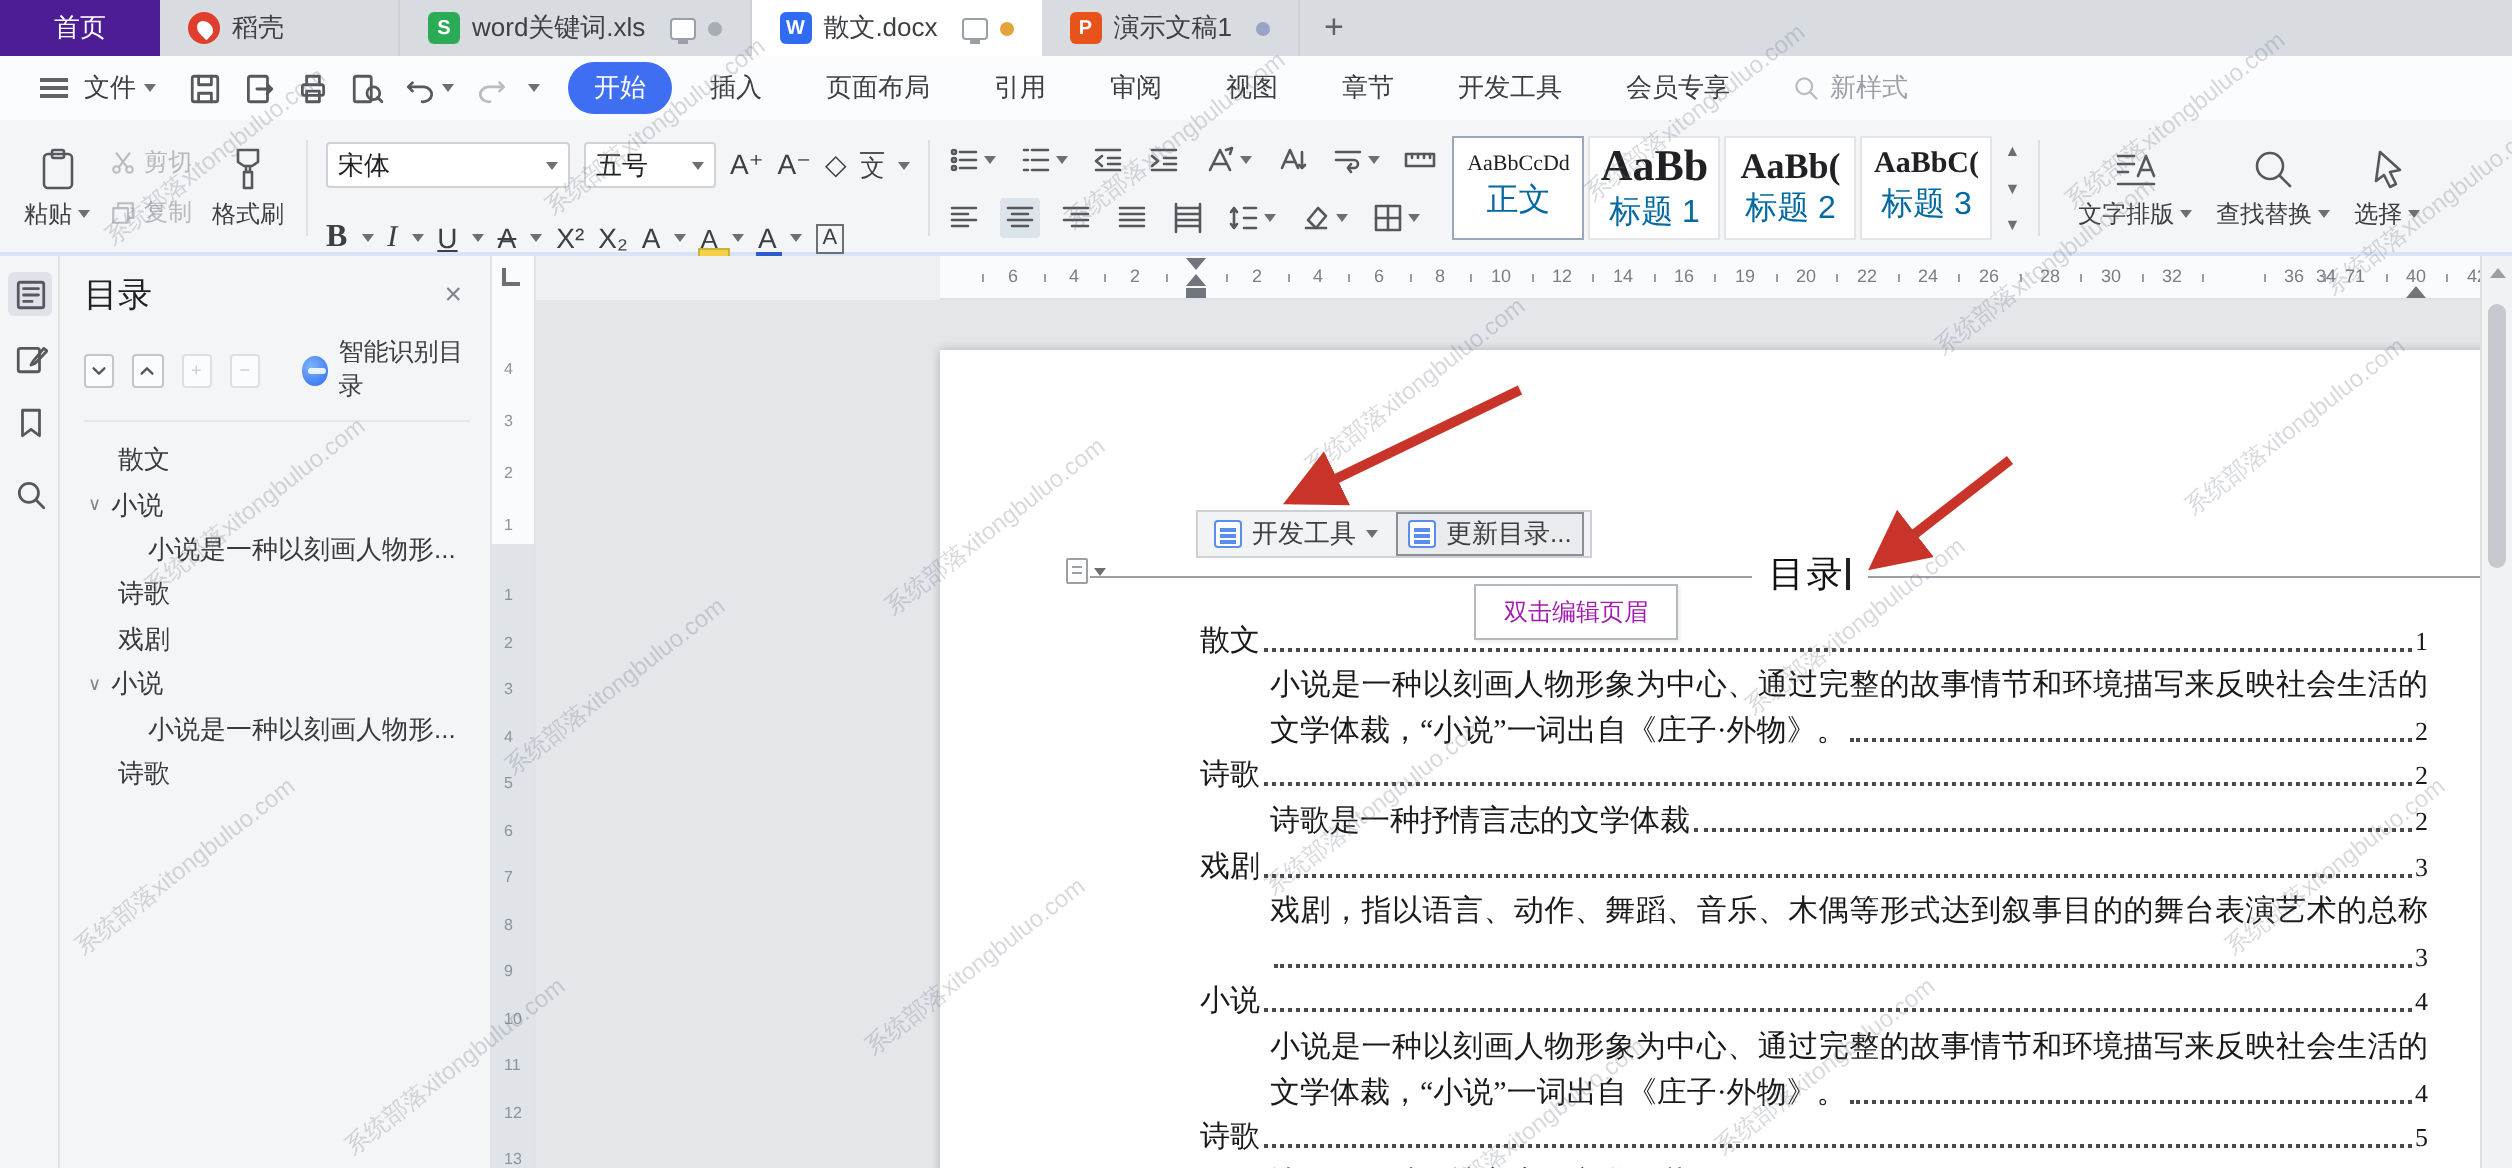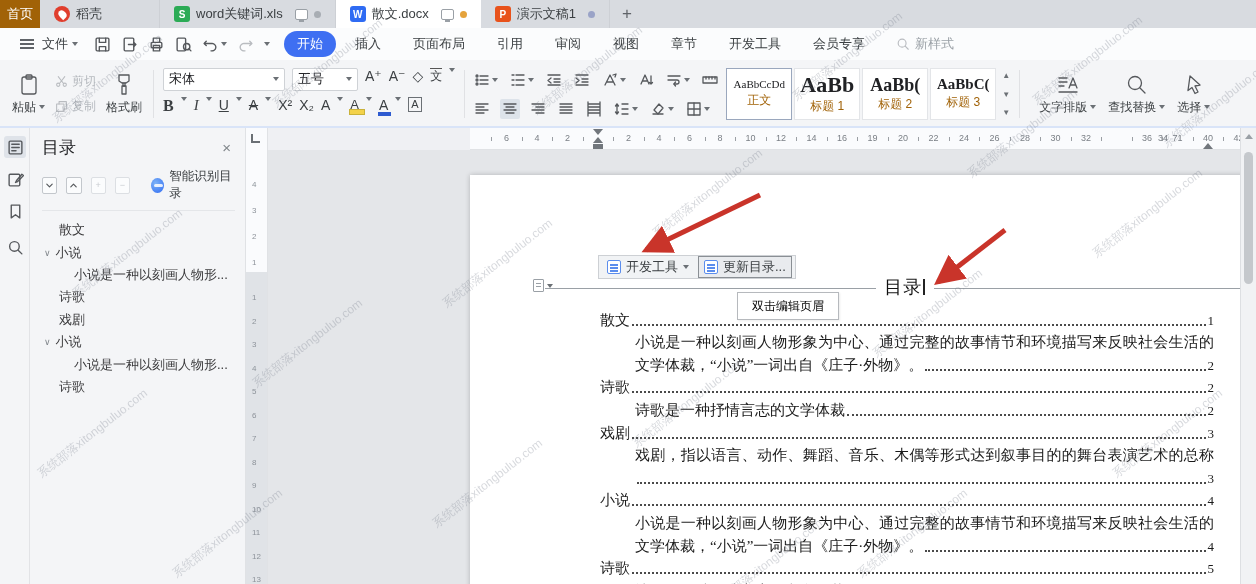--- a/index.html
+++ b/index.html
@@ -1,21 +1,21 @@
 <!DOCTYPE html>
 <html><head>
 <meta charset="utf-8">
 <style>
   * { margin:0; padding:0; box-sizing:border-box; }
   html,body { width:1256px; height:584px; overflow:hidden;
     font-family:"Liberation Sans","DejaVu Sans",sans-serif; font-size:13px; color:#3c4043;
     background:#e4e6e9; }
   
   .tabbar { height:28px; background:#d8dbe0; display:flex; align-items:stretch; position:relative; }
-  .tab-home { width:40px; background:#a16207; color:#fff; display:flex; align-items:center; justify-content:center; font-size:13px; }
+  .tab-home { width:80px; background:#4c1d95; color:#fff; display:flex; align-items:center; justify-content:center; font-size:13px; }
   .doc-tab { display:flex; align-items:center; gap:6px; padding:0 14px; min-width:120px; max-width:250px;
     border-right:1px solid #cdd0d5; color:#3c4043; font-size:13px; position:relative; }
   .doc-tab.active { background:#fff; border-right:none; }
   .doc-tab .spacer { flex:1; }
   .appic { width:16px; height:16px; border-radius:3px; display:inline-flex; align-items:center; justify-content:center;
     font-size:10px; font-weight:bold; color:#fff; flex:none; }
   .appic.excel { background:#2cab56; }
   .appic.writer { background:#2f6bf3; }
   .appic.ppt { background:#e8521b; }
   .appic.docer { background:#e03e2d; border-radius:50%; position:relative; }
@@ -37,21 +37,21 @@
   .menu-item.active { background:#3e6ff2; color:#fff; }
   .menu-search { display:flex; align-items:center; gap:5px; color:#9aa0a6; margin-left:14px; }
   
   .toolbar { height:68px; background:#f4f5f7; border-bottom:2px solid #d9e4f8; display:flex; align-items:stretch; padding:4px 6px 2px; }
   .sep { width:1px; background:#e0e1e4; margin:6px 5px; }
   .big-btn { display:flex; flex-direction:column; align-items:center; justify-content:center; gap:2px; padding:0 6px; font-size:12px; color:#3c4043; }
   .big-btn .lbl { display:flex; align-items:center; gap:3px; white-space:nowrap; }
   .mini-col { display:flex; flex-direction:column; justify-content:center; gap:8px; padding:0 4px; }
   .mini { display:flex; align-items:center; gap:4px; font-size:12px; color:#b6babf; white-space:nowrap; }
   .g-font { display:flex; flex-direction:column; justify-content:center; gap:5px; padding:0 4px; }
-  .frow { display:flex; align-items:flex-start; gap:7px; height:24px; }
+  .frow { display:flex; align-items:center; gap:7px; height:24px;margin-top:11px; }
   .combo { height:23px; background:#fff; border:1px solid #cfd2d6; border-radius:2px; display:flex; align-items:center; padding:0 5px; justify-content:space-between; font-size:13px; color:#202124; }
   .combo.name { width:122px; }
   .combo.size { width:66px; }
   .tgl { font-size:14px; color:#3c4043; display:inline-flex; align-items:baseline; gap:1px; white-space:nowrap; }
   .tgl.b { font-weight:bold; font-family:"Liberation Serif",serif; font-size:16px; }
   .tgl.i { font-style:italic; font-family:"Liberation Serif",serif; font-size:15px; }
   .tgl.u { text-decoration:underline; }
   .tgl.strike { text-decoration:line-through; }
   .hl-ic { position:relative; font-size:13px; }
   .hl-ic::after { content:""; position:absolute; left:-1px; bottom:-3px; width:14px; height:4px; background:#f3d24a; border:1px solid #c9b23a; }
@@ -61,21 +61,21 @@
   .g-para { display:flex; flex-direction:column; justify-content:center; gap:5px; padding:0 2px; }
   .prow { display:flex; align-items:center; gap:8px; height:24px; }
   .pbtn { display:flex; align-items:center; gap:2px; padding:2px; border-radius:2px; }
   .pbtn.on { background:#dde3ea; }
   .wen-ic { position:relative; font-size:12px; border-top:1.5px solid #555; padding-top:1px; line-height:12px; }
   
   .g-styles { display:flex; align-items:center; margin-left:4px; }
   .style-card { width:66px; height:52px; background:#fff; border:1px solid #e3e5e8; display:flex; flex-direction:column; align-items:center; justify-content:center; gap:2px; margin-right:2px; }
   .style-card.sel { border:1px solid #9aa7bd; }
   .style-card .pv { font-family:"Liberation Serif",serif; color:#202124; line-height:1; white-space:nowrap; }
-  .style-card .nm { font-size:12px; color:#a16207; }
+  .style-card .nm { font-size:16px; color:#0369a1; }
   .style-card.s0 .pv { font-size:11px; }
   .style-card.s1 .pv { font-size:22px; font-weight:bold; }
   .style-card.s2 .pv { font-size:18px; font-weight:bold; }
   .style-card.s3 .pv { font-size:15px; font-weight:bold; }
   .gal-arrows { display:flex; flex-direction:column; justify-content:space-between; height:50px; padding:2px 4px; color:#6b7075; font-size:8px; }
   .g-right { display:flex; margin-left:8px; }
   
   .main { display:flex; height:456px; }
   .iconstrip { width:30px; background:#f4f5f7; border-right:1px solid #e2e3e6; position:relative; flex:none; }
   .strip-ic { position:absolute; left:4px; width:22px; height:22px; display:flex; align-items:center; justify-content:center; border-radius:3px; }
@@ -118,21 +118,21 @@
   .toc-tool-btn.framed { border:1px solid #8a8f94; background:#e9ebee; }
   .tb-ic { width:14px; height:14px; border:1px solid #5b8ded; border-radius:2px; position:relative; background:#fff; }
   .tb-ic::before { content:""; position:absolute; left:2px; top:3px; width:8px; height:1.5px; background:#5b8ded; box-shadow:0 3px 0 #5b8ded, 0 6px 0 #5b8ded; }
   .field-ic { position:absolute; left:63px; top:104px; display:flex; align-items:center; gap:3px; color:#9aa0a6; z-index:3; }
   .field-page { width:11px; height:13px; border:1.3px solid #9aa0a6; border-radius:1px; position:relative; }
   .field-page::before { content:""; position:absolute; left:2px; top:3px; width:5px; height:1px; background:#9aa0a6; box-shadow:0 3px 0 #9aa0a6; }
   .frame-line { position:absolute; left:75px; right:0; top:113px; border-top:1px solid #9aa0a6; }
   .toc-title-wrap { position:absolute; left:128px; width:614px; top:100px; text-align:center; z-index:3; }
   .toc-title { display:inline-block; background:#fff; padding:0 8px; font-family:"Liberation Serif","DejaVu Serif",serif; font-size:18px; color:#111; letter-spacing:1px; }
   .caret { display:inline-block; width:1.5px; height:16px; background:#222; vertical-align:-2px; margin:0 1px; }
-  .tooltip { position:absolute; left:267px; top:117px; width:102px; height:28px; background:#fff; border:1px solid #b6b9bd; display:flex; align-items:center; justify-content:center; font-size:12px; color:#000000; z-index:7; box-shadow:1px 1px 2px rgba(0,0,0,.08); white-space:nowrap; }
+  .tooltip { position:absolute; left:267px; top:117px; width:102px; height:28px; background:#fff; border:1px solid #b6b9bd; display:flex; align-items:center; justify-content:center; font-size:12px; color:#a21caf; z-index:7; box-shadow:1px 1px 2px rgba(0,0,0,.08); white-space:nowrap; }
   
   .toc-entries { position:absolute; left:130px; top:132px; width:614px; z-index:2; }
   .trow { display:flex; align-items:flex-end; height:22.6px; font-family:"Liberation Serif","DejaVu Serif",serif; font-size:15px; color:#1a1a1a; }
   .trow.ind { padding-left:35px; }
   .trow .t { white-space:nowrap; }
   .trow .t.fill { flex:1; text-align:justify; text-align-last:justify; white-space:normal; }
   .trow .dots { flex:1; border-bottom:2px dotted #4a4a4a; margin:0 2px 4px; min-width:10px; }
   .trow .pg { font-size:13px; padding-bottom:1px; }
   
   .arrow-svg { position:absolute; left:0; top:0; z-index:9; pointer-events:none; }

